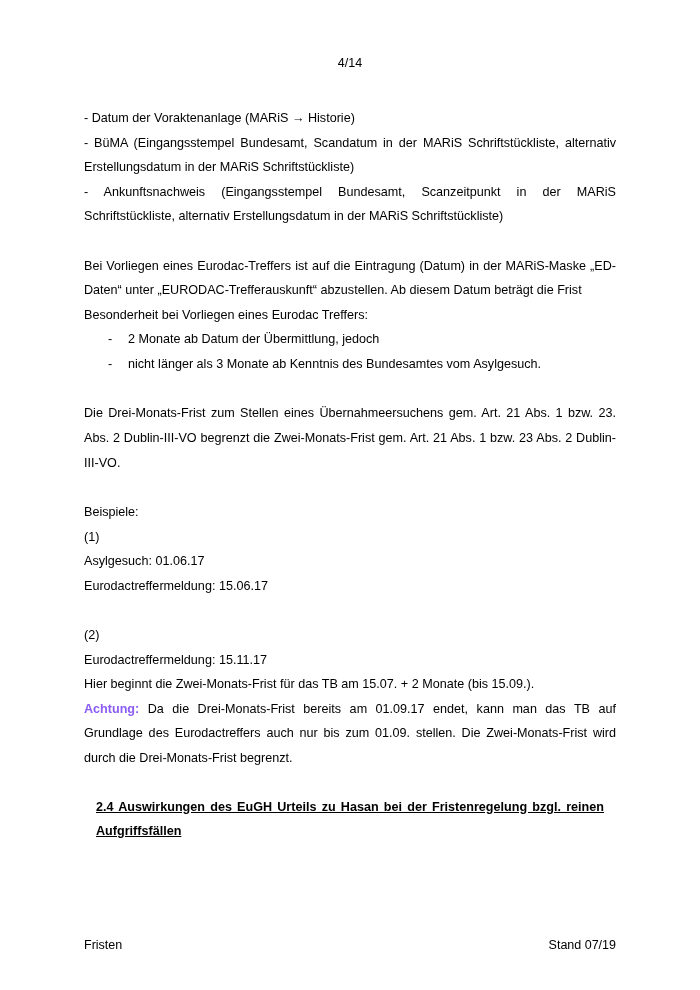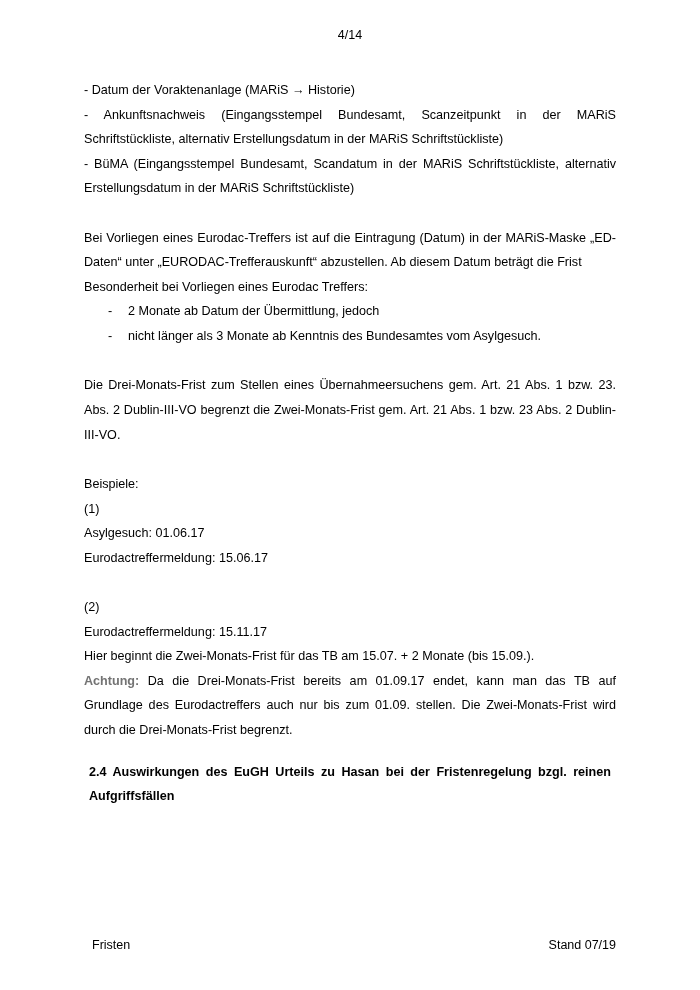--- a/index.html
+++ b/index.html
@@ -18,21 +18,21 @@
   .page {
     position: relative;
     width: 700px;
     height: 990px;
     box-sizing: border-box;
     padding: 0 84px;
   }
   .page-number {
     text-align: center;
     font-size: 12.5px;
-    padding-top: 28px;
+    padding-top: 56px;
     color: #000;
   }
   .content {
     padding-top: 36px;
     font-size: 12.6px;
     line-height: 1.95;
     text-align: justify;
   }
   .para {
     margin: 0;
@@ -57,55 +57,55 @@
     position: relative;
     padding-left: 44px;
     text-align: left;
   }
   .bullet-list li .dash {
     position: absolute;
     left: 24px;
     top: 0;
   }
   .warn {
-    color: #737373;
+    color: #8b5cf6;
     font-weight: bold;
   }
   .section-heading {
     font-weight: bold;
     text-align: justify;
     text-justify: inter-word;
-    margin: 5px;
+    margin: 12px;
+    text-decoration: underline;
   }
   .footer {
     position: absolute;
     left: 84px;
     right: 84px;
     bottom: 38px;
     display: flex;
     justify-content: space-between;
     font-size: 12.5px;
   }
   .footer-left, .footer-right {
     white-space: nowrap;
-    margin-left: 8px;
   }
 </style>
 </head>
 <body>
 
 <div class="page">
 
   <div class="page-number">4/14</div>
 
   <div class="content">
 
     <p class="para">- Datum der Voraktenanlage (MARiS → Historie)</p>
+    <p class="para">- BüMA (Eingangsstempel Bundesamt, Scandatum in der MARiS Schriftstückliste, alternativ Erstellungsdatum in der MARiS Schriftstückliste)</p>
     <p class="para">- Ankunftsnachweis (Eingangsstempel Bundesamt, Scanzeitpunkt in der MARiS Schriftstückliste, alternativ Erstellungsdatum in der MARiS Schriftstückliste)</p>
-    <p class="para">- BüMA (Eingangsstempel Bundesamt, Scandatum in der MARiS Schriftstückliste, alternativ Erstellungsdatum in der MARiS Schriftstückliste)</p>
 
     <div class="spacer"></div>
 
     <p class="para">Bei Vorliegen eines Eurodac-Treffers ist auf die Eintragung (Datum) in der MARiS-Maske „ED-Daten“ unter „EURODAC-Trefferauskunft“ abzustellen. Ab diesem Datum beträgt die Frist</p>
     <p class="para nojust">Besonderheit bei Vorliegen eines Eurodac Treffers:</p>
 
     <ul class="bullet-list">
       <li><span class="dash">-</span><span>2 Monate ab Datum der Übermittlung, jedoch</span></li>
       <li><span class="dash">-</span><span>nicht länger als 3 Monate ab Kenntnis des Bundesamtes vom Asylgesuch.</span></li>
     </ul>

